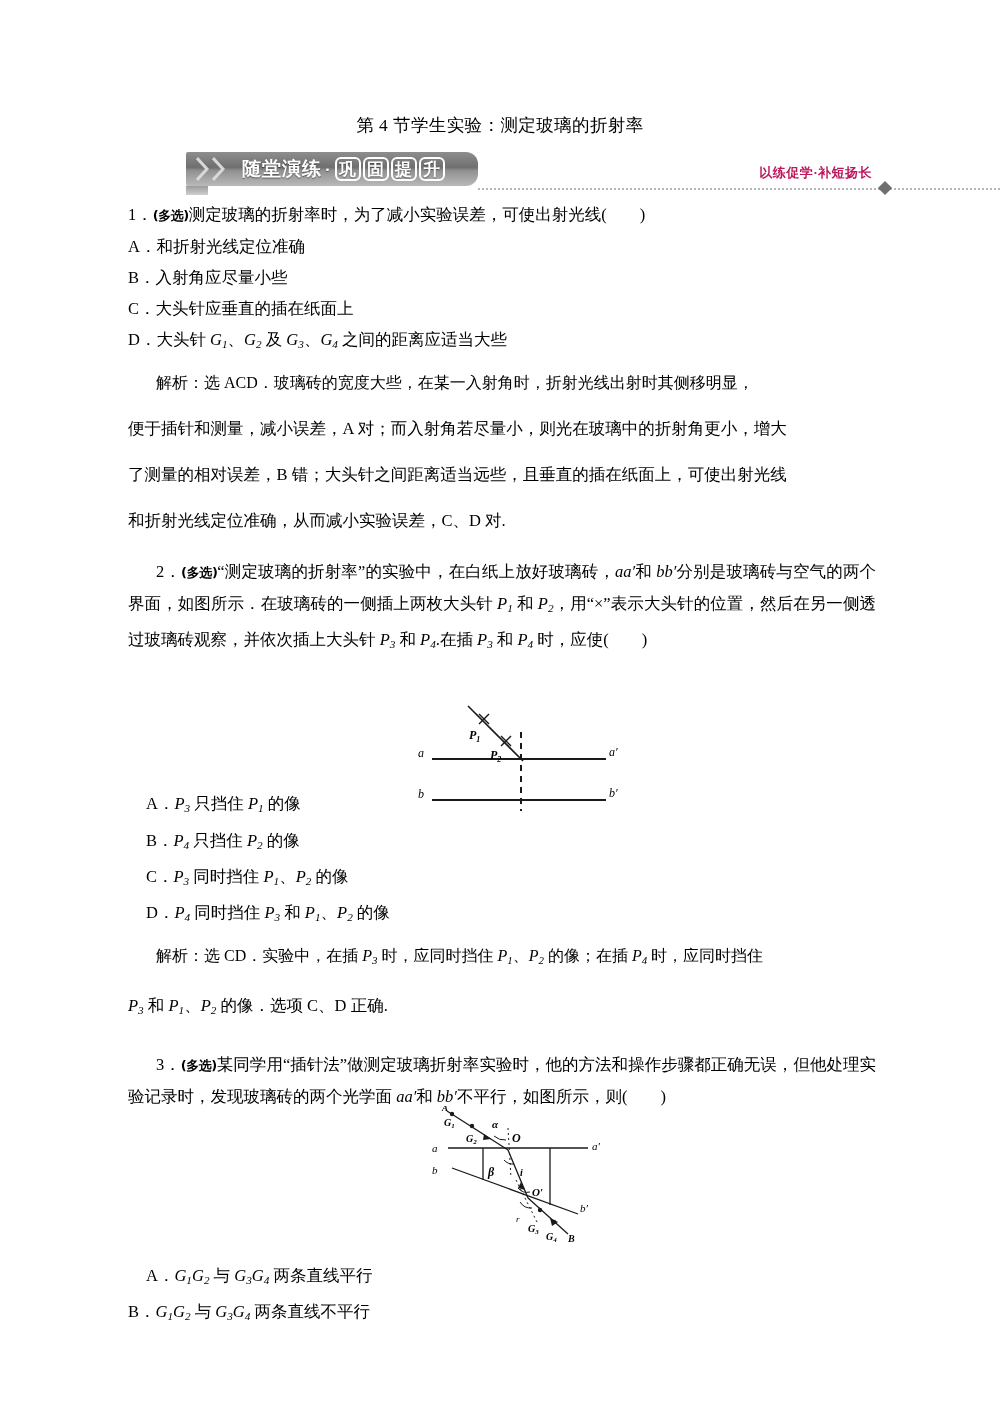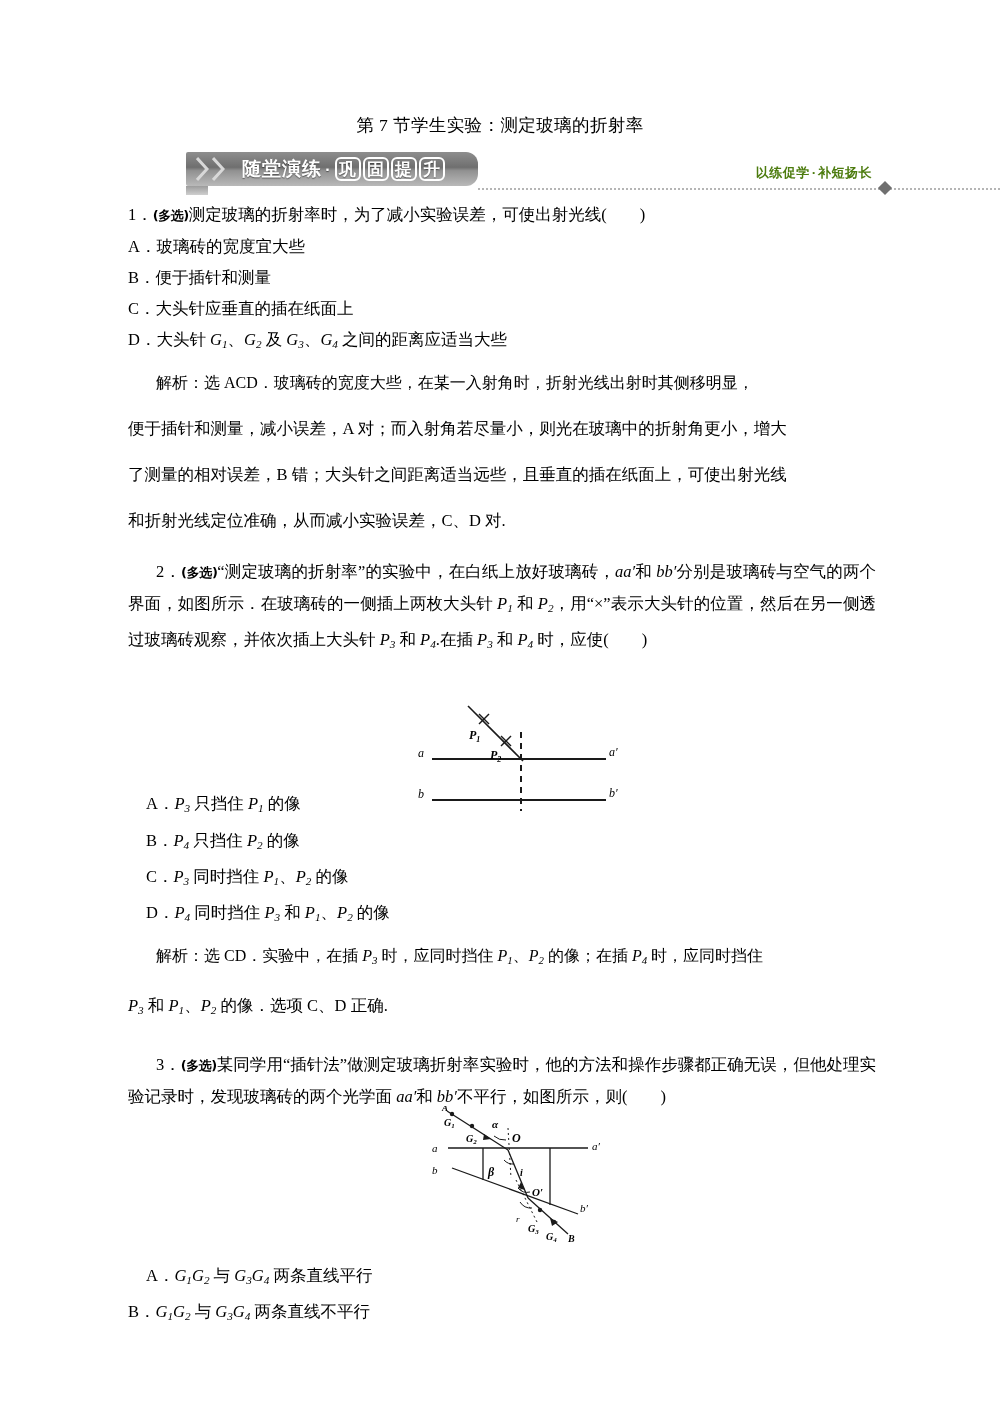--- a/index.html
+++ b/index.html
@@ -91,24 +91,24 @@
     position: absolute;
     left: 292px;
     top: 36px;
     width: 590px;
     border-top: 2px dotted #b5b5b5;
   }
   .banner-tagline {
     position: absolute;
     right: 14px;
     top: 12px;
-    font-family: Liberation Mono, monospace;
+    font-family: Liberation Serif, serif;
     font-size: 13px;
     font-weight: bold;
-    color: #4d7c0f;
+    color: #be185d;
     white-space: nowrap;
     letter-spacing: 0.5px;
   }
   .banner-diamond {
     position: absolute;
     left: 694px;
     top: 31px;
     width: 10px; height: 10px;
     background: #6f6f6f;
     transform: rotate(45deg);
@@ -185,21 +185,21 @@
   }
   .fig svg { display: block; }
   .gap-block { height: 128px; }
   .gap-block2 { height: 148px; }
 </style>
 </head>
 <body>
 
 <div class="page">
 
-  <div class="chapter-title">第 7 节学生实验：测定玻璃的折射率</div>
+  <div class="chapter-title">第 4 节学生实验：测定玻璃的折射率</div>
 
   <div class="banner-wrap">
     <div class="banner-bar">
       <div class="chev" style="left:10px">
         <svg width="13" height="24" viewBox="0 0 13 24">
             <path d="M1 1 L11 12 L1 23" fill="none" stroke="#d8d8d8" stroke-width="3"></path>
           </svg>
       </div>
       <div class="chev" style="left:26px">
         <svg width="13" height="24" viewBox="0 0 13 24">
@@ -214,24 +214,24 @@
     <div class="banner-tagline">以练促学·补短扬长</div>
     <div class="banner-diamond"></div>
   </div>
 
   <div class="content">
 
     <p class="q-line" style="line-height:30px;">
       <span>1．</span><span class="multi">(多选)</span><span>测定玻璃的折射率时，为了减小实验误差，可使出射光线(　　)</span>
     </p>
     <p class="opt" style="padding-left:0;">
-      <span>A．玻璃砖的宽度宜大些</span>
-    </p>
-    <p class="opt" style="padding-left:0;">
-      <span>B．便于插针和测量</span>
+      <span>A．和折射光线定位准确</span>
+    </p>
+    <p class="opt" style="padding-left:0;">
+      <span>B．入射角应尽量小些</span>
     </p>
     <p class="opt" style="padding-left:0;">
       <span>C．大头针应垂直的插在纸面上</span>
     </p>
     <p class="opt" style="padding-left:0;">
       <span>D．大头针 <i class="v">G<sub>1</sub></i>、<i class="v">G<sub>2</sub></i> 及 <i class="v">G<sub>3</sub></i>、<i class="v">G<sub>4</sub></i> 之间的距离应适当大些</span>
     </p>
 
     <p class="sol">
       <span>解析：选 ACD．玻璃砖的宽度大些，在某一入射角时，折射光线出射时其侧移明显，</span>

